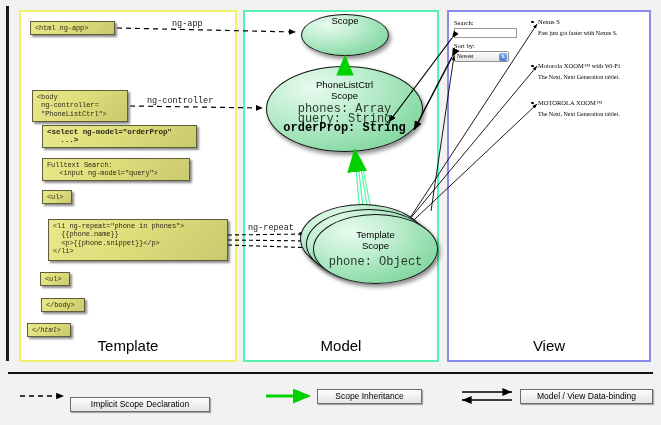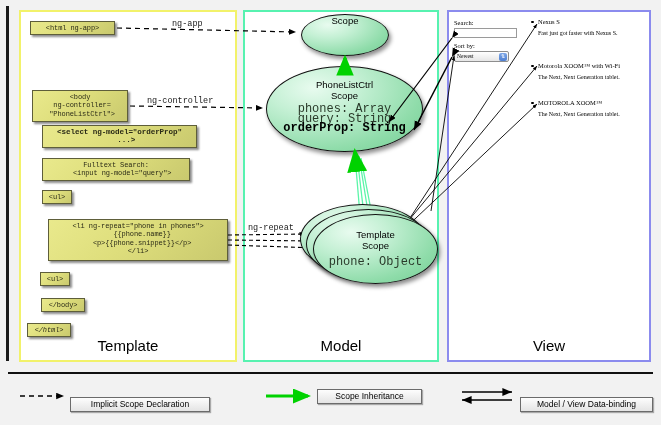--- a/index.html
+++ b/index.html
@@ -51,21 +51,20 @@
     border: 1px solid #5e5e3a;
     background: linear-gradient(135deg, #e9e98c 0%, #dede7c 45%, #c9c96e 100%);
     color: #2b2b17;
     font-family: "Liberation Mono", monospace;
     font-size: 7px;
     line-height: 8.4px;
     padding: 2px 4px;
     white-space: pre;
     box-shadow: 2px 2px 2px rgba(0,0,0,0.45);
     letter-spacing: -0.1px;
-    text-align: center;
   }
   .codebox.bold { font-weight: bold; font-size: 7.6px; }
 
   
   .scope {
     position: absolute;
     border-radius: 50%;
     border: 1.4px solid #111;
     background: radial-gradient(ellipse at 30% 25%, #e8fbef 0%, #c4f0d4 30%, #8fdcaa 70%, #72cc92 100%);
     box-shadow: 2px 3px 4px rgba(0,0,0,0.45);
@@ -347,15 +346,15 @@
       <path d="M512,400 L462,400" stroke="#000" stroke-width="1.6" fill="none" marker-end="url(#ah-black)"></path>
     </g>
   </svg>
 
   <div class="legend-rule"></div>
 
   <div class="legend-box" style="left:70px; top:389px; width:140px;margin-top:8px;">Implicit Scope Declaration</div>
 
   <div class="legend-box" style="left:317px; top:389px; width:105px;">Scope Inheritance</div>
 
-  <div class="legend-box" style="left:520px; top:397px; width:133px;">Model / View Data-binding</div>
+  <div class="legend-box" style="left:520px; top:389px; width:133px;">Model / View Data-binding</div>
 
 </div>
 
 </body></html>

